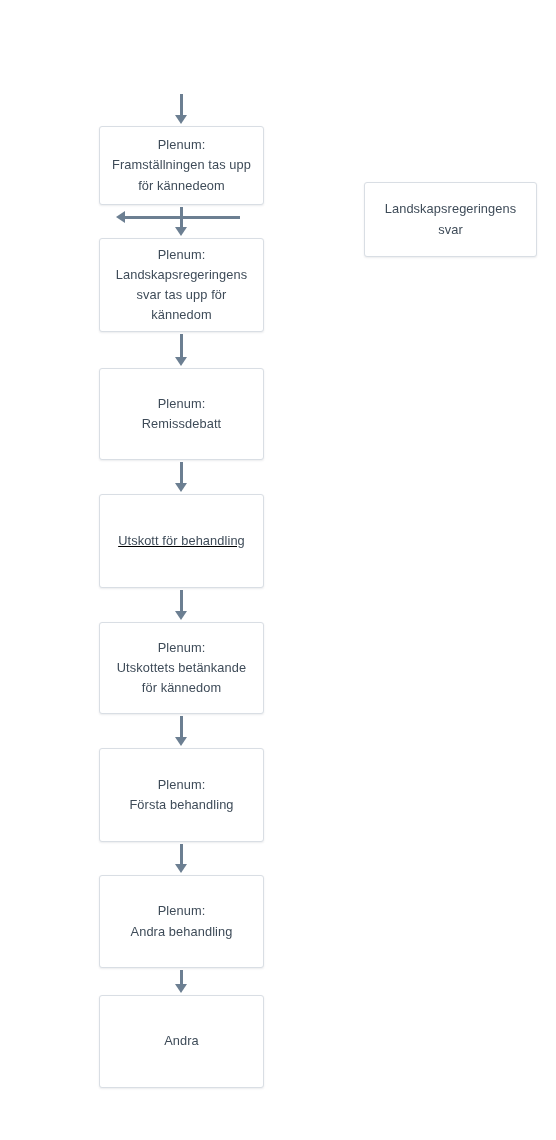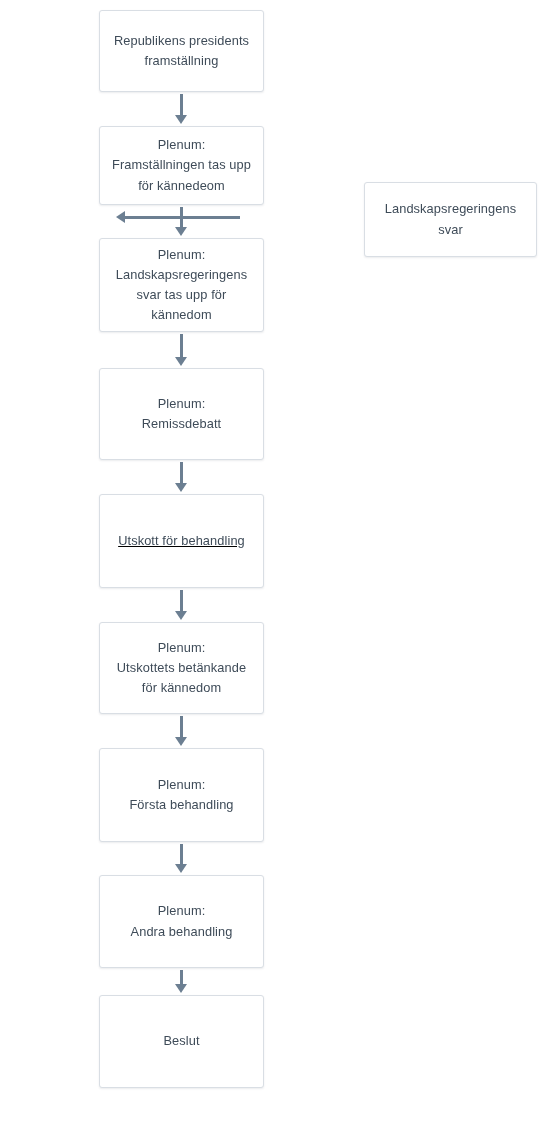--- a/index.html
+++ b/index.html
@@ -140,24 +140,20 @@
       <div class="head"></div>
     </div>
     <div class="arrow-v" style="left: 181px; top: 970px; height: 23px;">
       <div class="shaft"></div>
       <div class="head"></div>
     </div>
     <div class="arrow-h" style="left: 116px; top: 217px; width: 124px;">
       <div class="shaft"></div>
       <div class="head"></div>
     </div>
-    <div class="node col-main" style="left: 99px; top: 10px; width: 165px; height: 82px;">
-      <span class="node-label">Republikens presidents
-framställning</span>
-    </div>
     <div class="node col-main" style="left: 99px; top: 126px; width: 165px; height: 79px;">
       <span class="node-label">Plenum:
 Framställningen tas upp
 för kännedeom</span>
     </div>
     <div class="node col-main" style="left: 99px; top: 238px; width: 165px; height: 94px;">
       <span class="node-label">Plenum:
 Landskapsregeringens
 svar tas upp för
 kännedom</span>
@@ -176,19 +172,19 @@
     </div>
     <div class="node col-main" style="left: 99px; top: 748px; width: 165px; height: 94px;">
       <span class="node-label">Plenum:
 Första behandling</span>
     </div>
     <div class="node col-main" style="left: 99px; top: 875px; width: 165px; height: 93px;">
       <span class="node-label">Plenum:
 Andra behandling</span>
     </div>
     <div class="node col-main" style="left: 99px; top: 995px; width: 165px; height: 93px;">
-      <span class="node-label">Beslut</span>
+      <span class="node-label">Andra</span>
     </div>
     <div class="node col-side" style="left: 364px; top: 182px; width: 173px; height: 75px;">
       <span class="node-label">Landskapsregeringens
 svar</span>
     </div>
   </div>
 
 </body></html>

